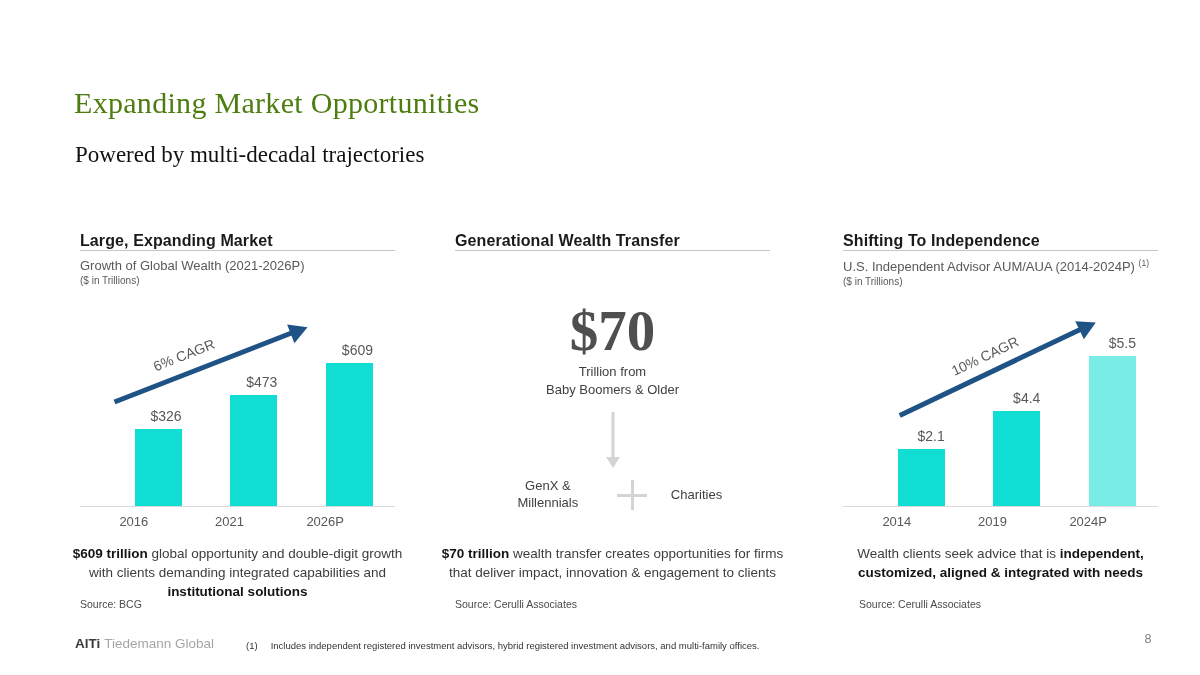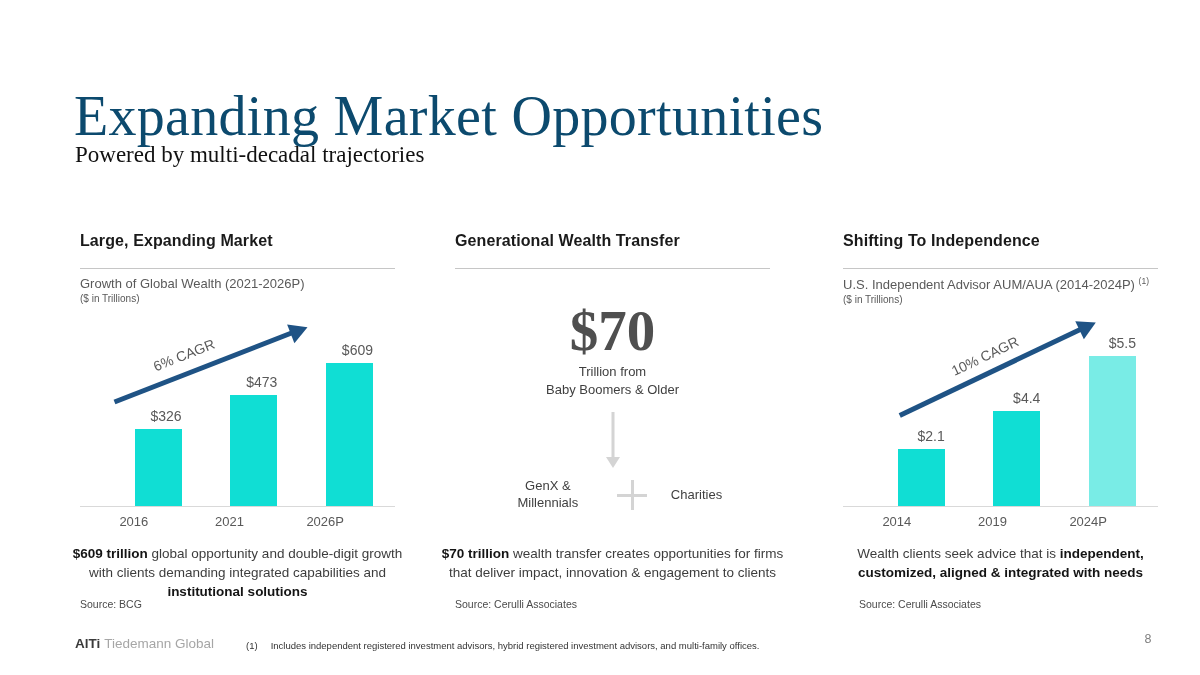--- a/index.html
+++ b/index.html
@@ -7,34 +7,34 @@
   body { font-family:"Liberation Sans", sans-serif; }
   .slide {
     position:relative; width:1200px; height:675px; background:#ffffff;
     overflow:hidden; margin:0 auto;
   }
 
   
   .slide-title {
     position:absolute; left:74px; top:86px;
     font-family:"Liberation Serif", serif; font-weight:400;
-    font-size:56px; color:#0c4a6e; line-height:1.1; letter-spacing:0.3px;
+    font-size:30px; color:#4d7c0f; line-height:1.1; letter-spacing:0.3px;
   }
   .slide-subtitle {
     position:absolute; left:75px; top:142px;
     font-family:"Liberation Serif", serif; font-size:23px; color:#111;
   }
 
   
   .col { position:absolute; top:232px; width:315px; }
   #col1 { left:80px; }  #col2 { left:455px; }  #col3 { left:843px; }
 
   .col-heading {
     font-size:16px; font-weight:bold; color:#1a1a1a;
-    padding-bottom:18px; border-bottom:1px solid var(--underline-gray,#c6c6c6);
+    padding-bottom:0; border-bottom:1px solid var(--underline-gray,#c6c6c6);
     letter-spacing:0.1px;
   }
   .col-subtitle { margin-top:7px; font-size:13px; color:var(--text-gray,#595959); }
   .col-subtitle sup { font-size:8.5px; }
   .col-units { margin-top:2px; font-size:10px; color:var(--text-gray,#595959); }
 
   
   .chart { position:absolute; top:75px; left:0; width:315px; }
   .plot {
     height:200px; border-bottom:1px solid var(--line-gray,#d9d9d9);

